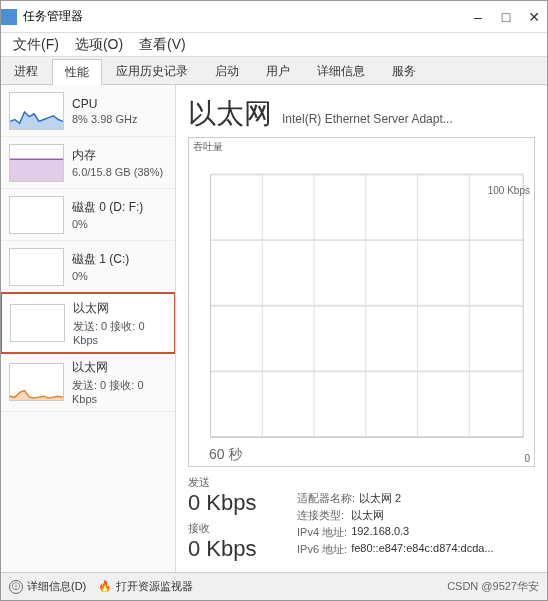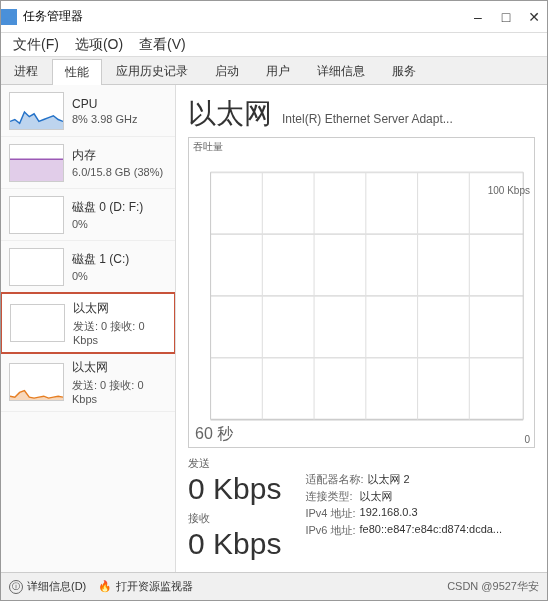--- a/index.html
+++ b/index.html
@@ -44,26 +44,26 @@
     
     .panel-header { display: flex; align-items: baseline; gap: 10px; margin-bottom: 4px; }
     .panel-title { font-size: 28px; font-weight: 300; color: #333; }
     .panel-subtitle { font-size: 12px; color: #555; }
     
     
     .chart-container { flex: 1; border: 1px solid #ccc; position: relative; margin-bottom: 8px; background: #fff; min-height: 0; }
     .chart-label-top { position: absolute; top: 2px; right: 4px; font-size: 10px; color: #666; margin-top: 45px; }
     .chart-label-bottom { position: absolute; bottom: 2px; right: 4px; font-size: 10px; color: #666; }
     .chart-label-left-top { position: absolute; top: 2px; left: 4px; font-size: 10px; color: #666; }
-    .chart-label-left-bottom { position: absolute; bottom: 2px; left: 6px; font-size: 16px; color: #666; }
+    .chart-label-left-bottom { position: absolute; bottom: 2px; left: 20px; font-size: 14px; color: #666; }
     
     .chart-grid { width: 100%; height: 100%; }
     .stat-item { min-width: 80px; }
     .stat-label { font-size: 11px; color: #666; }
-    .stat-value { font-size: 30px; font-weight: 300; color: #333; line-height: 1.2; }
+    .stat-value { font-size: 22px; font-weight: 300; color: #333; line-height: 1.2; }
     
     
     .info-table { flex-shrink: 0; margin-top: 16px; }
     .info-row { display: flex; gap: 4px; margin-bottom: 2px; font-size: 11px; }
     .info-key { color: #666; white-space: nowrap; min-width: 50px; }
     .info-val { color: #333; }
     
     
     .bottom-bar { background: #f0f0f0; border-top: 1px solid #ccc; padding: 4px 8px; display: flex; align-items: center; justify-content: space-between; height: 28px; }
     .bottom-left { display: flex; align-items: center; gap: 12px; font-size: 11px; color: #333; }

